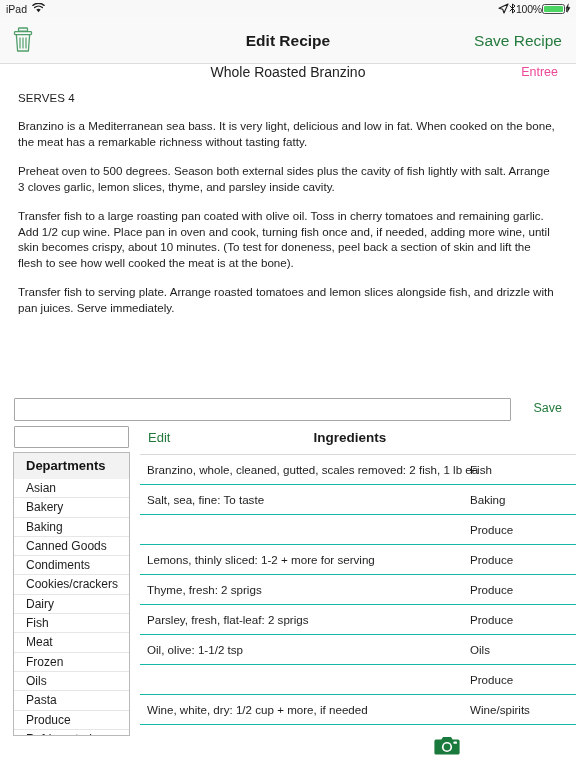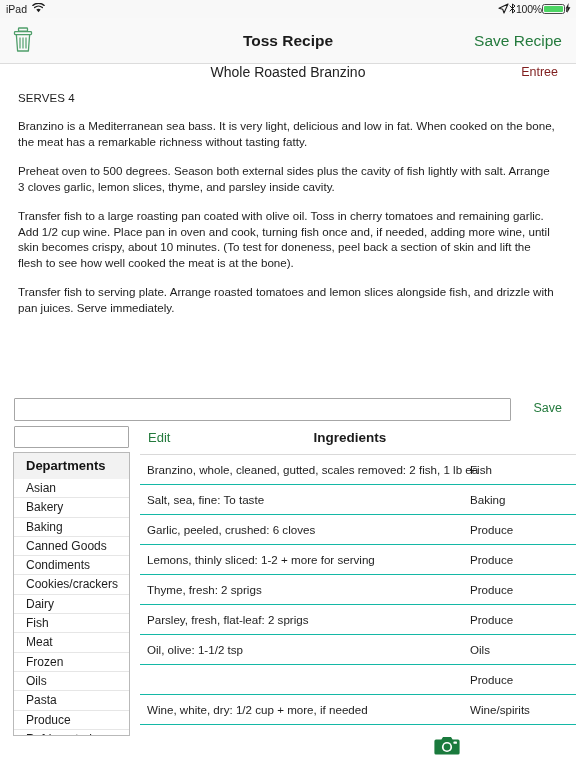--- a/index.html
+++ b/index.html
@@ -50,21 +50,21 @@
 
   
   .recipe-head {
     position: absolute; top: 64px; left: 0; width: 576px; height: 26px;
   }
   .recipe-title {
     position: absolute; left: 0; width: 576px; top: 0;
     text-align: center; font-size: 14px; color: #222;
   }
   .recipe-cat {
-    position: absolute; right: 18px; top: 1px; font-size: 12.5px; color: #7f1d1d;
+    position: absolute; right: 18px; top: 1px; font-size: 12.5px; color: #ec4899;
   }
 
   
   .body-wrap { position: absolute; top: 92px; left: 18px; width: 540px; }
   .serves { font-size: 11.5px; color: #1d1d1d; margin-bottom: 14px; letter-spacing: 0.1px; }
   .para {
     font-size: 11.6px; line-height: 15.5px; color: #1d1d1d;
     margin-bottom: 14px; text-align: left;
   }
 
@@ -163,21 +163,21 @@
     <div class="nav-trash">
       <svg width="22" height="26" viewBox="0 0 22 26">
         <rect x="6.5" y="1" width="9" height="3.2" rx="0.8" fill="none" stroke="#4f9e6a" stroke-width="1.3"></rect>
         <rect x="2.5" y="4.6" width="17" height="3" rx="0.8" fill="none" stroke="#4f9e6a" stroke-width="1.3"></rect>
         <path d="M4.4 8 L5.6 24 L16.4 24 L17.6 8" fill="none" stroke="#4f9e6a" stroke-width="1.3" stroke-linejoin="round"></path>
         <line x1="8" y1="10.5" x2="8" y2="21.5" stroke="#4f9e6a" stroke-width="1.2"></line>
         <line x1="11" y1="10.5" x2="11" y2="21.5" stroke="#4f9e6a" stroke-width="1.2"></line>
         <line x1="14" y1="10.5" x2="14" y2="21.5" stroke="#4f9e6a" stroke-width="1.2"></line>
       </svg>
     </div>
-    <div class="nav-title">Toss Recipe</div>
+    <div class="nav-title">Edit Recipe</div>
     <div class="nav-save">Save Recipe</div>
   </div>
 
   <div class="recipe-head">
     <div class="recipe-title">Whole Roasted Branzino</div>
     <div class="recipe-cat">Entree</div>
   </div>
 
   <div class="body-wrap">
     <div class="serves">SERVES 4</div>
@@ -220,21 +220,20 @@
   <div class="ing-table" id="ing-table">
       <div class="ing-row">
         <span class="ing-name">Branzino, whole, cleaned, gutted, scales removed: 2 fish, 1 lb ea</span>
         <span class="ing-cat">Fish</span>
       </div>
       <div class="ing-row">
         <span class="ing-name">Salt, sea, fine: To taste</span>
         <span class="ing-cat">Baking</span>
       </div>
       <div class="ing-row">
-        <span class="ing-name">Garlic, peeled, crushed: 6 cloves</span>
         <span class="ing-cat">Produce</span>
       </div>
       <div class="ing-row">
         <span class="ing-name">Lemons, thinly sliced: 1-2 + more for serving</span>
         <span class="ing-cat">Produce</span>
       </div>
       <div class="ing-row">
         <span class="ing-name">Thyme, fresh: 2 sprigs</span>
         <span class="ing-cat">Produce</span>
       </div>

